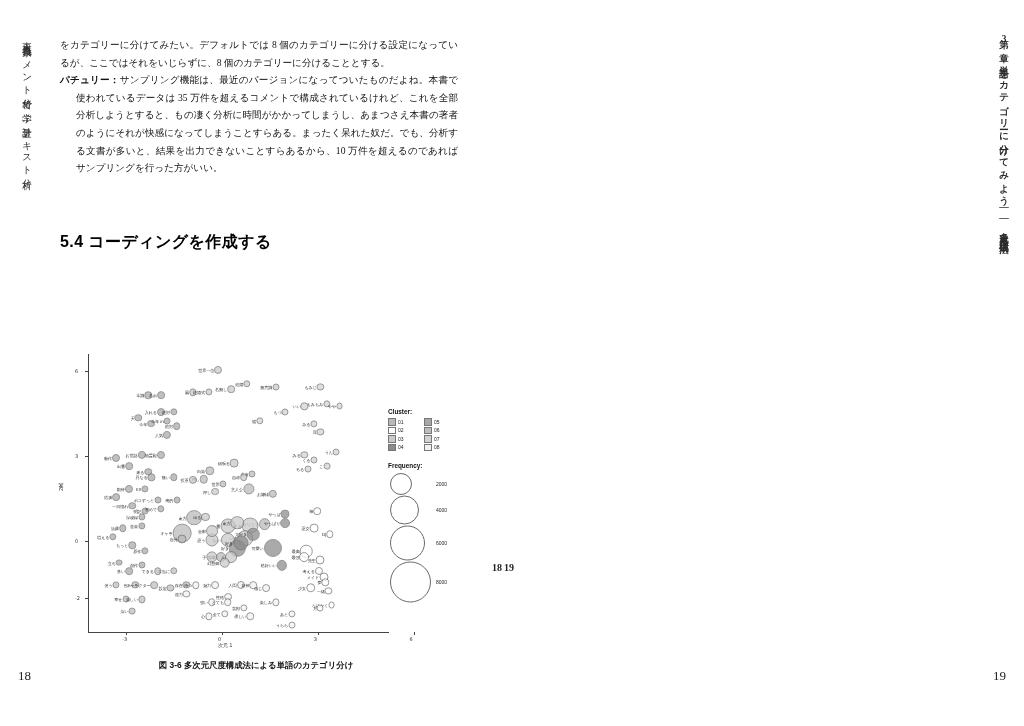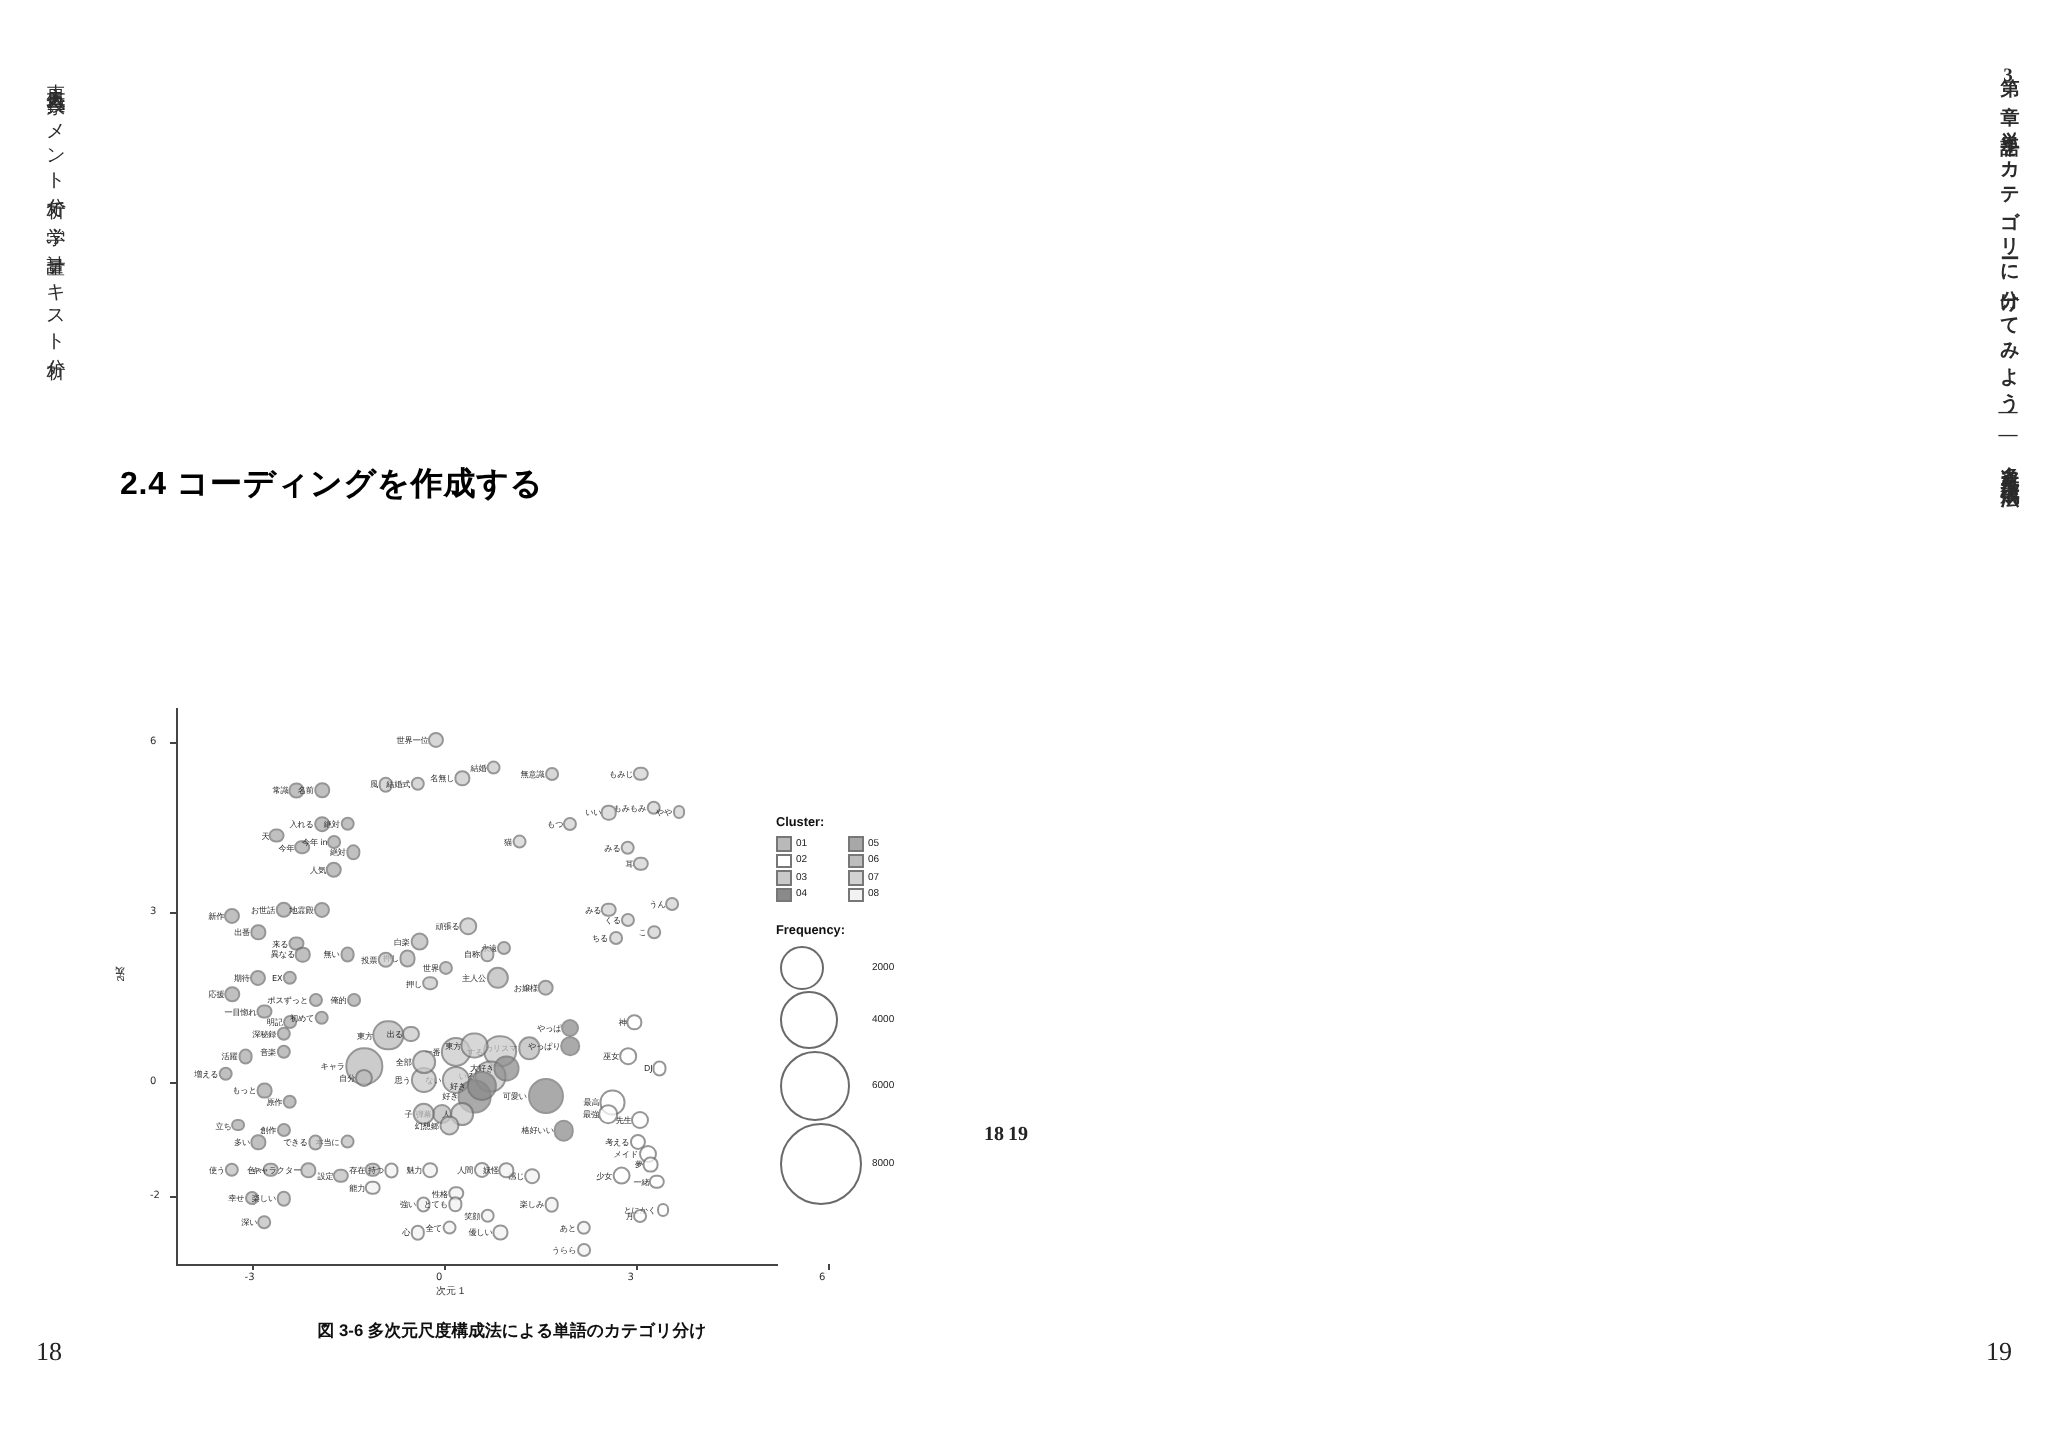--- a/index.html
+++ b/index.html
@@ -149,23 +149,25 @@
 </head>
 <body>
 
 <div class="spread">
 
   <div class="page" id="left-page">
 
     <div class="vtext" id="left-running-head">東方人気投票コメント分析で学ぶ計量テキスト分析</div>
 
     <div class="body-col" id="left-body" style="left:60px; top:36px; width:398px;">
+      <p class="para">をカテゴリーに分けてみたい。デフォルトでは 8 個のカテゴリーに分ける設定になっているが、ここではそれをいじらずに、8 個のカテゴリーに分けることとする。</p>
+      <p class="para hang"><span class="spk">パチュリー：</span><span>サンプリング機能は、最近のバージョンになってついたものだよね。本書で使われているデータは 35 万件を超えるコメントで構成されているけれど、これを全部分析しようとすると、もの凄く分析に時間がかかってしまうし、あまつさえ本書の著者のようにそれが快感になってしまうことすらある。まったく呆れた奴だ。でも、分析する文書が多いと、結果を出力できないことすらあるから、10 万件を超えるのであればサンプリングを行った方がいい。</span></p>
     </div>
 
-    <div class="h2" style="position:absolute; left:60px; top:232px;">2.4 コーディングを作成する</div>
+    <div class="h2" style="position:absolute; left:60px; top:232px;">5.4 コーディングを作成する</div>
 
 
     <div id="figure-mds">
 
       <div id="mds-ylabel">次元 2</div>
       <div id="mds-xlabel">次元 1</div>
 
       <div id="mds-plot-frame">
 
       <div class="bubble" style="left: 92.8723px; top: 179.282px; width: 16.6976px; height: 16.6976px; background: rgb(185, 185, 185); opacity: 0.72;"></div>

